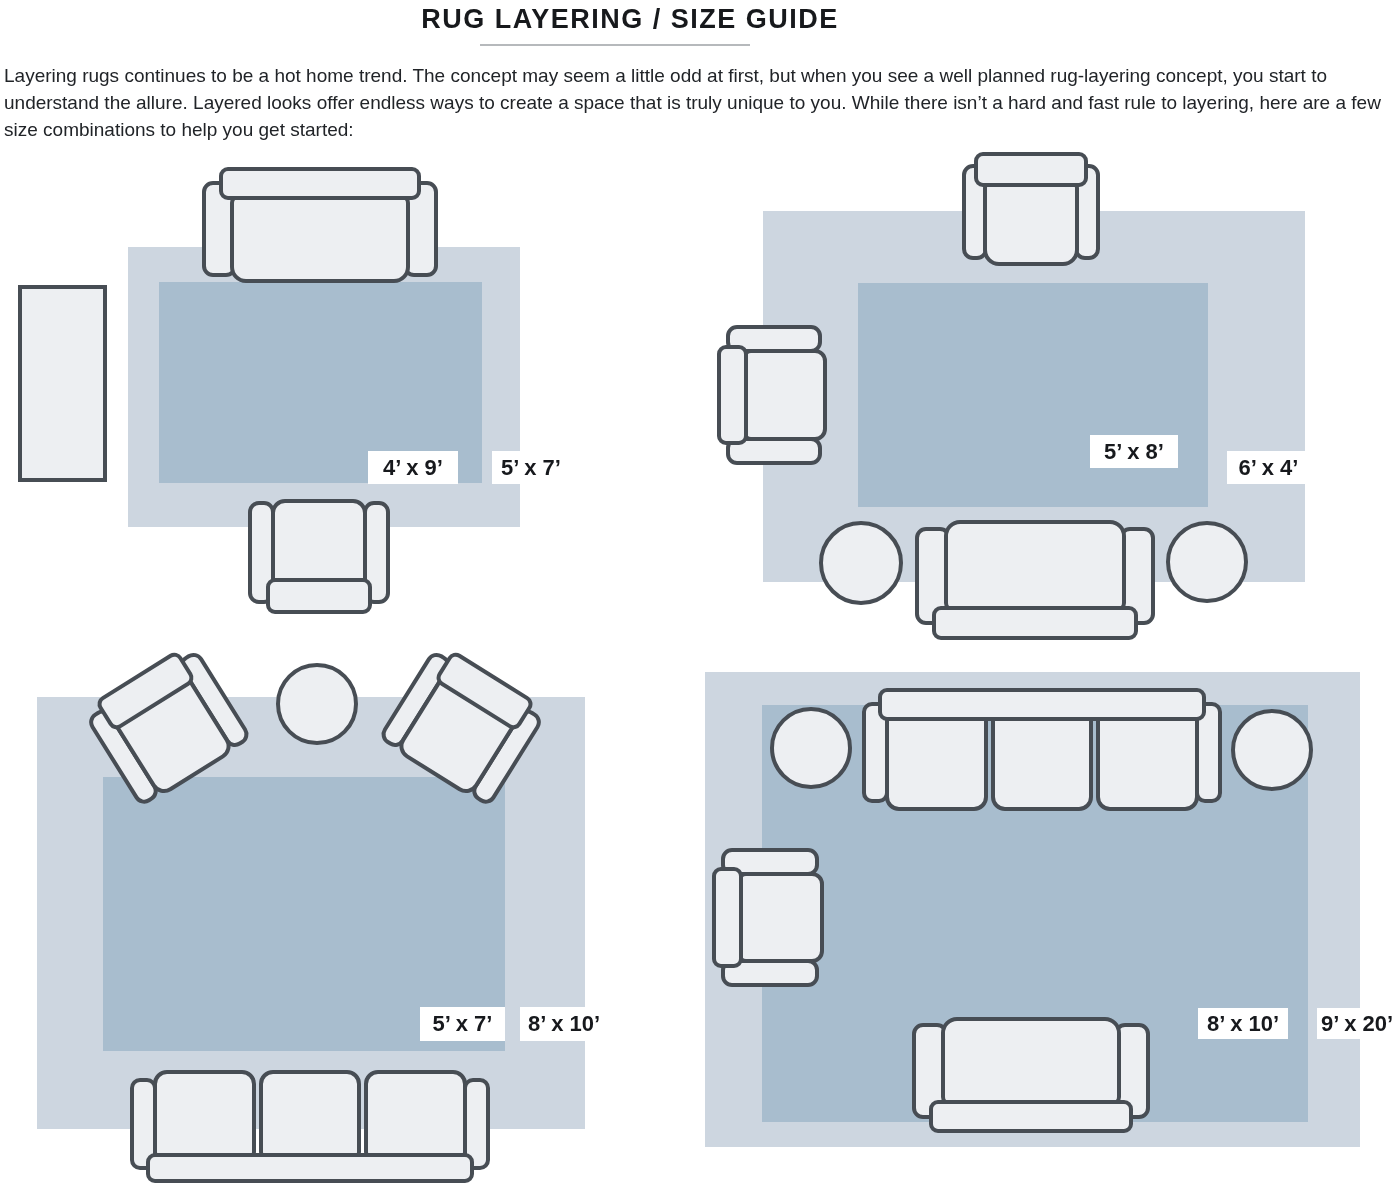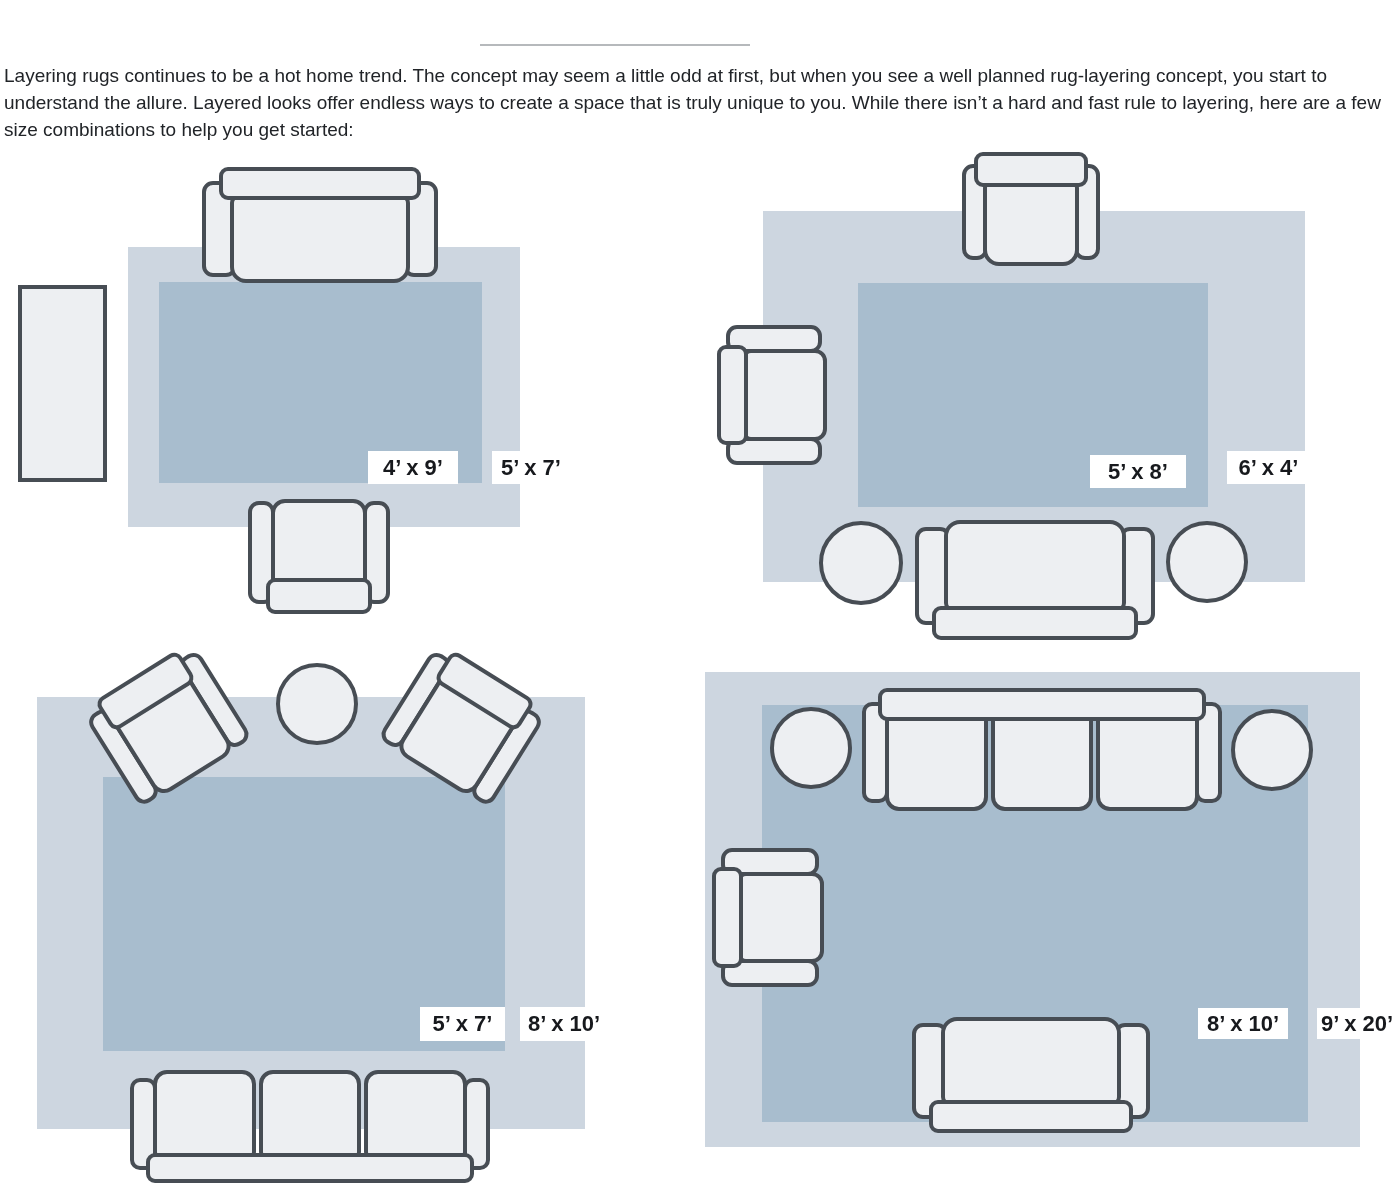--- a/index.html
+++ b/index.html
@@ -82,20 +82,21 @@
     position:absolute;display:flex;align-items:center;justify-content:center;
     background:var(--label-bg);color:var(--label-text);
     font-weight:bold;font-size:22px;white-space:nowrap;
   }
 </style>
 </head>
 <body>
 
 <div class="canvas">
 
+  <h1 class="title">RUG LAYERING / SIZE GUIDE</h1>
   <div class="divider"></div>
   <p class="intro">Layering rugs continues to be a hot home trend. The concept may seem a little odd at first, but when you see a well planned rug-layering concept, you start to understand the allure. Layered looks offer endless ways to create a space that is truly unique to you. While there isn’t a hard and fast rule to layering, here are a few size combinations to help you get started:</p>
 
   <section>
     <div class="rug outer" style="left:128px;top:247px;width:392px;height:280px"></div>
     <div class="rug inner" style="left:159px;top:282px;width:323px;height:201px"></div>
 
     <div class="furn sofa2" style="left:202px;top:167px;width:236px;height:118px">
       <div class="p f-arm l"></div>
       <div class="p f-arm r"></div>
@@ -137,21 +138,21 @@
     <div class="pouf" style="left:819px;top:521px;width:84px;height:84px"></div>
     <div class="pouf" style="left:1166px;top:521px;width:82px;height:82px"></div>
 
     <div class="furn sofa2 face-up" style="left:915px;top:518px;width:240px;height:122px">
       <div class="p f-arm l"></div>
       <div class="p f-arm r"></div>
       <div class="p f-seat"></div>
       <div class="p f-back"></div>
     </div>
 
-    <div class="size-label" style="left:1090px;top:455px;width:96px;height:33px">5’ x 8’</div>
+    <div class="size-label" style="left:1090px;top:435px;width:88px;height:33px">5’ x 8’</div>
     <div class="size-label" style="left:1227px;top:451px;width:83px;height:33px">6’ x 4’</div>
   </section>
 
   <section>
     <div class="rug outer" style="left:37px;top:697px;width:548px;height:432px"></div>
     <div class="rug inner" style="left:103px;top:777px;width:402px;height:274px"></div>
 
     <div class="furn armchair rot-left" style="left:102px;top:666px;width:132px;height:122px">
       <div class="p f-arm l"></div>
       <div class="p f-arm r"></div>

